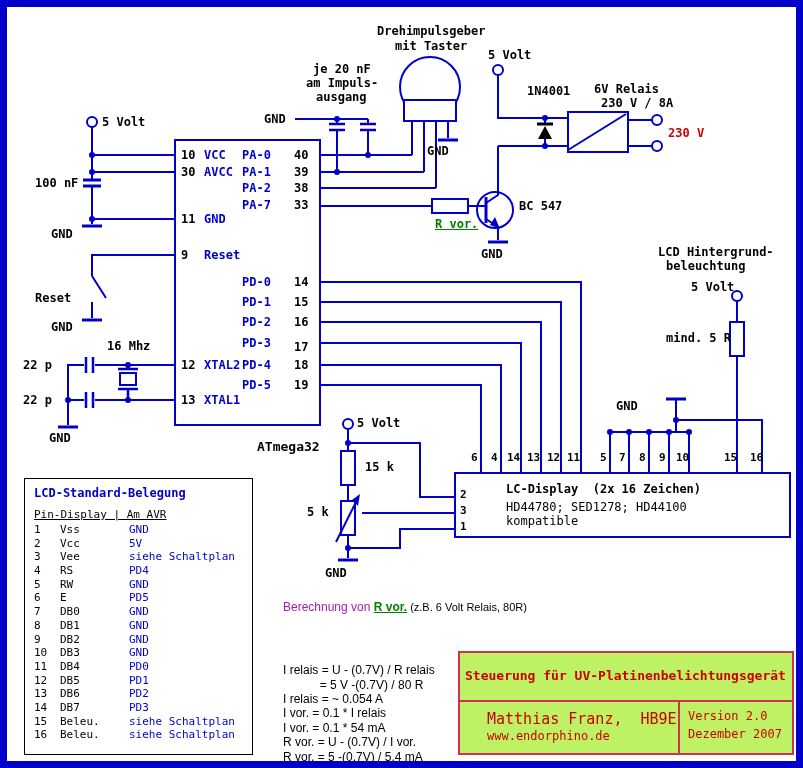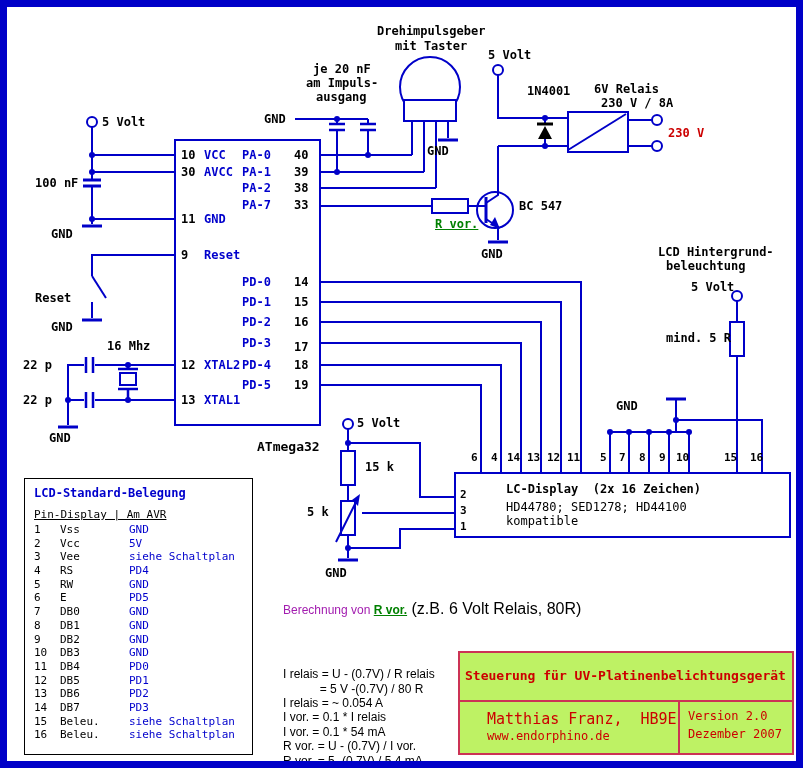--- a/index.html
+++ b/index.html
@@ -23,21 +23,21 @@
   .lcd-table .rows{position:absolute;left:9px;top:44px;right:2px;}
   .row{display:flex;height:13.7px;font:normal 11px "DejaVu Sans Mono",monospace;line-height:13.7px;}
   .row .c1{width:26px;color:#000;}
   .row .c2{width:69px;color:#000;}
   .row .c3{color:#0000cc;}
   
   .calc{position:absolute;left:283px;top:600px;z-index:2;font-family:"Liberation Sans",sans-serif;}
   .calc .hd{font-size:12px;white-space:pre;}
   .calc .hd .g{color:#a21caf;}
   .calc .hd .gb{color:#008000;font-weight:bold;text-decoration:underline;}
-  .calc .hd .n{color:#000;font-size:16px;}
+  .calc .hd .n{color:#000;font-size:11px;}
   .calc .lines{margin-top:6px;font-size:12px;line-height:14.4px;white-space:pre;color:#000;}
   
   .tbx{position:absolute;border:2px solid #cc3355;background:#bef264;z-index:2;}
   .tbx span{position:absolute;color:#cc0000;font-family:"DejaVu Sans Mono",monospace;white-space:pre;}
   #tb1{left:458px;top:651px;width:332px;height:49px;}
   #tb1 span{left:5px;top:15px;font-size:13px;font-weight:bold;}
   #tb2{left:458px;top:700px;width:220px;height:51px;}
   #tb2 .l1{left:27px;top:8px;font-size:15px;}
   #tb2 .l2{left:27px;top:27px;font-size:12px;}
   #tb3{left:678px;top:700px;width:112px;height:51px;}

